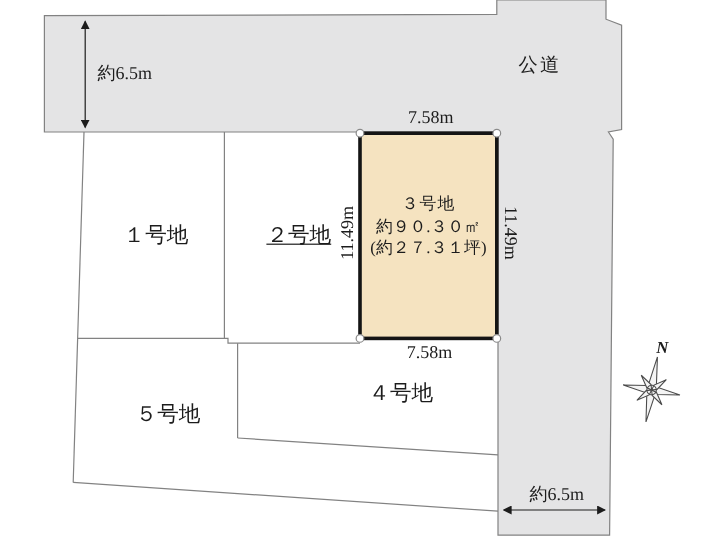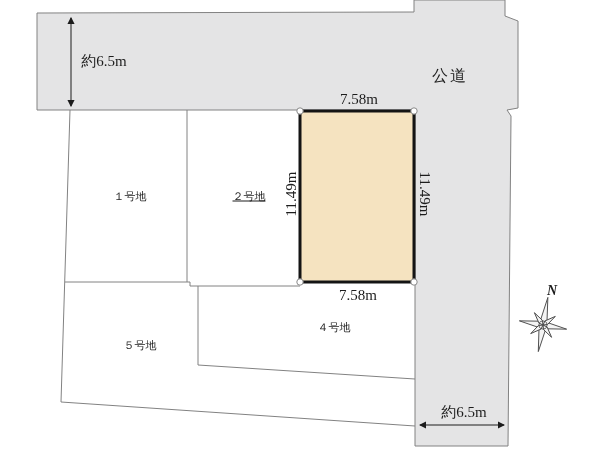--- a/index.html
+++ b/index.html
@@ -4,22 +4,22 @@
 <style>
   html,body{margin:0;padding:0;background:#ffffff;}
   .canvas{
     position:relative;width:600px;height:450px;background:#ffffff;overflow:hidden;
     font-family:"Liberation Serif","DejaVu Serif",serif;color:#1c1c1c;
   }
   .canvas svg{position:absolute;left:0;top:0;}
   .label{position:absolute;transform:translate(-50%,-50%);white-space:nowrap;font-size:15px;}
   .rot-ccw{transform:translate(-50%,-50%) rotate(-90deg);}
   .rot-cw{transform:translate(-50%,-50%) rotate(90deg);}
-  .road-label{font-size:16px;letter-spacing:2px;margin-top:21px;}
-  .lot-label{font-size:11px;}
+  .road-label{font-size:16px;letter-spacing:2px;}
+  .lot-label{font-size:18px;}
   .lot3-text{
     position:absolute;left:300px;top:162px;width:114px;text-align:center;
     font-size:14px;line-height:18.5px;
   }
   .lot3-text .t{letter-spacing:1px;}
   .north{font-size:14px;font-weight:bold;font-style:italic;}
 </style>
 </head>
 <body>
 
@@ -71,16 +71,21 @@
   <div class="label" style="left:359px;top:99px;">7.58m</div>
   <div class="label" style="left:358px;top:295px;">7.58m</div>
   <div class="label rot-ccw" style="left:291px;top:194px;">11.49m</div>
   <div class="label rot-cw" style="left:424px;top:194px;">11.49m</div>
 
   <div class="label lot-label" style="left:130px;top:196px;">１号地</div>
   <div class="label lot-label" style="left:249px;top:196px;text-decoration:underline;">２号地</div>
   <div class="label lot-label" style="left:312px;top:327px;margin-left:22px;">４号地</div>
   <div class="label lot-label" style="left:140px;top:345px;">５号地</div>
 
+  <div class="lot3-text">
+    <div class="t">３号地</div>
+    <div>約９０.３０㎡</div>
+    <div>(約２７.３１坪)</div>
+  </div>
 
   <div class="label north" style="left:552px;top:291px;">N</div>
 
 </div>
 
 </body></html>

